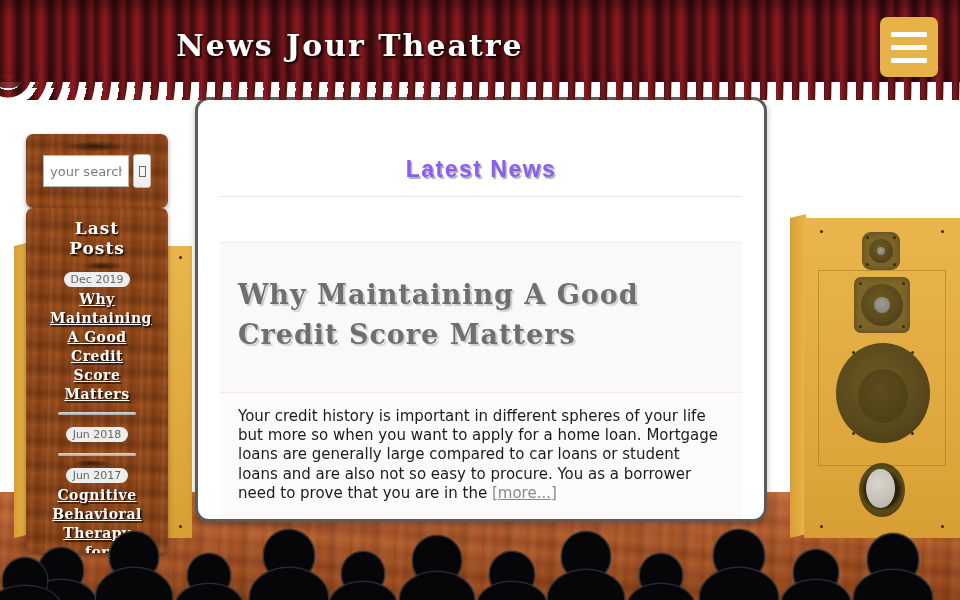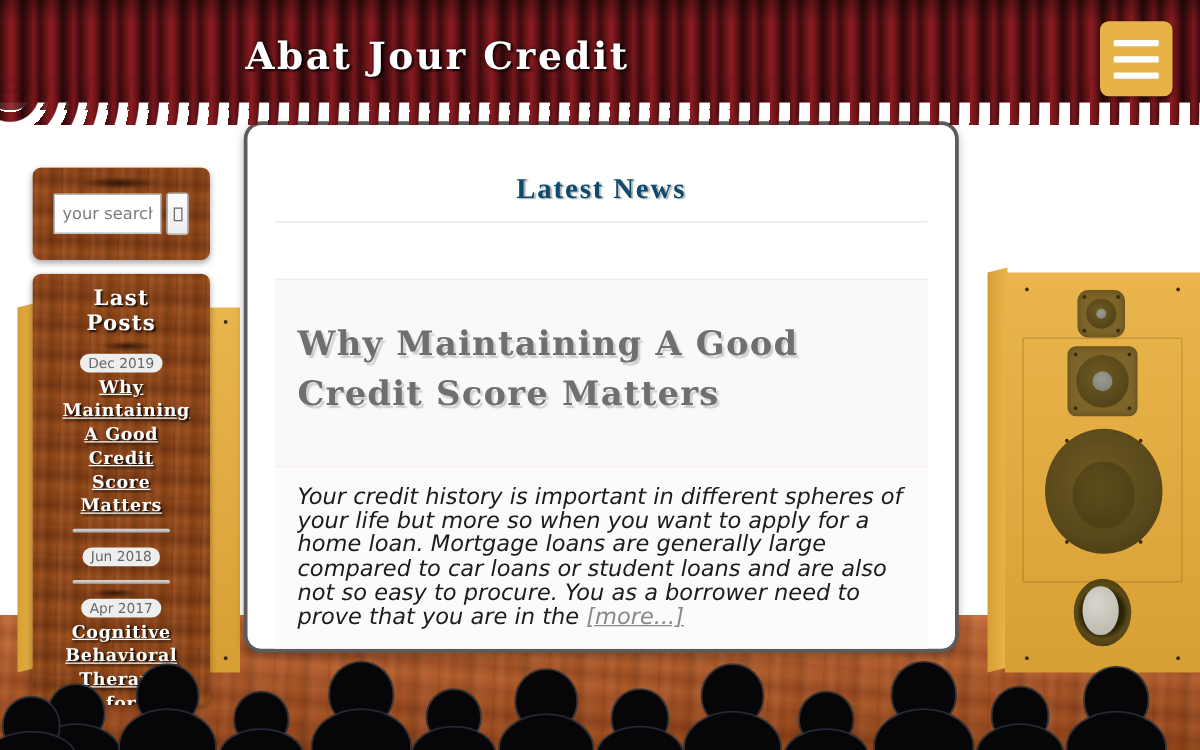--- a/index.html
+++ b/index.html
@@ -258,21 +258,20 @@
     font-size: 11px;
     color: #555;
   }
   .tofu {
     display:inline-block;
     width: 7px; height: 11px;
     border: 1px solid #6a6a6a;
   }
 
   #lastposts-widget {
-    margin-top: 11px;
     padding: 10px 24px 14px;
     height: 345px;
   }
   #lastposts-title {
     text-align:center;
     color:#ffffff;
     font-family:"DejaVu Serif", serif;
     font-weight:bold;
     font-size: 17px;
     letter-spacing: 1px;
@@ -316,26 +315,26 @@
     width: 572px; height: 425px;
     background: #ffffff;
     border: 3px solid #5b5b5b;
     border-radius: 14px;
     z-index: 15;
     box-shadow: 0 3px 7px rgba(0,0,0,.25);
     overflow: hidden;
   }
   #page-title {
     text-align:center;
-    font-family:Liberation Serif, serif;
+    font-family:Liberation Sans, sans-serif;
     font-weight:bold;
     font-size: 23px;
     letter-spacing: 1.5px;
-    color:#0c4a6e;
-    margin-top: 38px;
+    color:#8b5cf6;
+    margin-top: 56px;
     text-shadow: 1.5px 1.5px 1px rgba(120,120,120,.6);
   }
   #title-rule {
     height:1px;
     background:#e6e6e6;
     margin: 13px 22px 0;
   }
   #article {
     margin: 45px 22px 0;
   }
@@ -351,24 +350,23 @@
     font-size: 27px;
     line-height: 40px;
     letter-spacing: 1px;
     color:#6f6f6f;
     text-shadow: 2px 2px 1px rgba(170,170,170,.55);
   }
   #article-body {
     background: #fdfbfa;
     padding: 14px 18px 24px;
     font-family:"DejaVu Sans", sans-serif;
-    font-size: 18px;
+    font-size: 15px;
     line-height: 19.3px;
     color:#1b1b1b;
-    font-style:italic;
   }
   #more-link {
     color:#8a8a8a;
     text-decoration: underline;
     cursor:pointer;
   }
 </style>
 </head>
 <body>
 
@@ -454,21 +452,21 @@
         <a class="post-link">Why Maintaining A Good Credit Score Matters</a>
       </div>
       <div class="post-divider"></div>
 
       <div class="post-item">
         <span class="post-date">Jun 2018</span>
       </div>
       <div class="post-divider"></div>
 
       <div class="post-item">
-        <span class="post-date">Apr 2017</span>
+        <span class="post-date">Jun 2017</span>
         <a class="post-link">Cognitive Behavioral Therapy for</a>
       </div>
     </div>
 
   </div>
 
   <div id="main-panel">
     <div id="page-title">Latest News</div>
     <div id="title-rule"></div>
 
@@ -539,21 +537,21 @@
       <div class="body" style="width:70px;height:40px;"></div>
     </div>
   </div>
 
   <div id="curtain">
     <div id="curtain-body"></div>
     <div id="curtain-scallop2"></div>
     <div id="curtain-scallop"></div>
   </div>
 
-  <div id="site-title">Abat Jour Credit</div>
+  <div id="site-title">News Jour Theatre</div>
 
   <div id="menu-toggle">
     <span class="bar"></span>
     <span class="bar"></span>
     <span class="bar"></span>
   </div>
 
 </div>
 
 </body></html>

